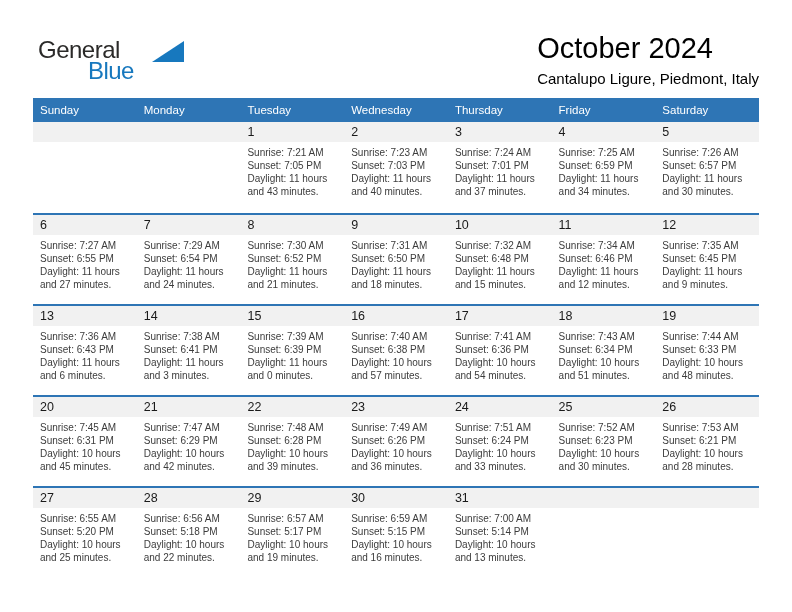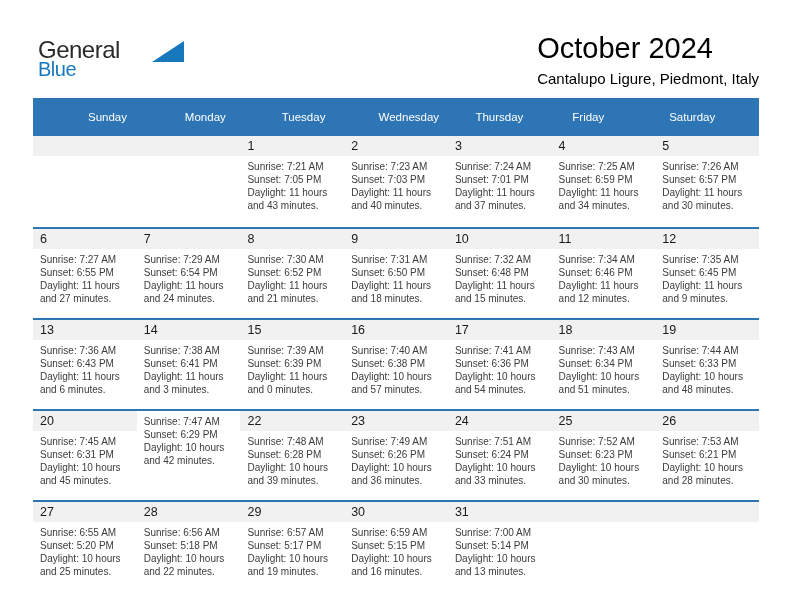--- a/index.html
+++ b/index.html
@@ -7,28 +7,28 @@
   body { font-family: "Liberation Sans", sans-serif; position: relative; overflow: hidden; }
   .page { width: 792px; height: 612px; padding: 30px 33px 0 33px; }
 
   
   .top { display: flex; justify-content: space-between; align-items: flex-start; }
   .logo { margin-top: 8px; margin-left: 5px; }
   .logo-line1 { display: flex; align-items: flex-end; gap: 31px; }
   .logo-general { font-size: 24px; color: #2b2a29; letter-spacing: -0.5px; line-height: 1; }
   .logo-triangle { width: 0; height: 0; border-left: 32px solid transparent;
                    border-bottom: 21px solid var(--logo-blue); margin-left: 1px; }
-  .logo-blue { font-size: 20px; color: var(--logo-blue); line-height: 0.95; text-align: left; margin-top: -2px; letter-spacing: -0.5px; }
+  .logo-blue { font-size: 24px; color: var(--logo-blue); line-height: 0.95; text-align: center; margin-top: -2px; letter-spacing: -0.5px; }
   .titles { text-align: left; margin-top: 2px; }
   .month-title { font-size: 29px; color: #000000; line-height: 1.15; }
   .location-subtitle { font-size: 15px; color: #000000; margin-top: 5px; }
 
   
   .calendar { margin-top: 11px; }
-  .weekday-row { display: flex; background: var(--accent); height: 38px; align-items: center; padding-left: 48px; }
+  .weekday-row { display: flex; background: var(--accent); height: 24px; align-items: center; }
   .weekday-cell { flex: 1 1 0; color: #ffffff; font-size: 11.5px; padding-left: 7px; }
   .week { display: flex; min-height: 91px; background: #ffffff; }
   .week + .week { border-top: 2px solid var(--accent); }
   .day-cell { flex: 1 1 0; }
   .day-num { background: var(--band); font-size: 12.5px; color: #1a1a1a; padding: 3px 0 2px 7px; height: 20px; }
   .day-info { padding: 4px 7px 0 7px; font-size: 10px; color: #3c3c3c; line-height: 1.3; }
 </style>
 </head>
 <body>
 
@@ -225,20 +225,21 @@
         <div class="week">
           <div class="day-cell">
             <div class="day-num">20</div>
             <div class="day-info">
               <div class="info-line">Sunrise: 7:45 AM</div>
               <div class="info-line">Sunset: 6:31 PM</div>
               <div class="info-line">Daylight: 10 hours and 45 minutes.</div>
             </div>
           </div>
           <div class="day-cell">
+            <div class="day-num">21</div>
             <div class="day-info">
               <div class="info-line">Sunrise: 7:47 AM</div>
               <div class="info-line">Sunset: 6:29 PM</div>
               <div class="info-line">Daylight: 10 hours and 42 minutes.</div>
             </div>
           </div>
           <div class="day-cell">
             <div class="day-num">22</div>
             <div class="day-info">
               <div class="info-line">Sunrise: 7:48 AM</div>

